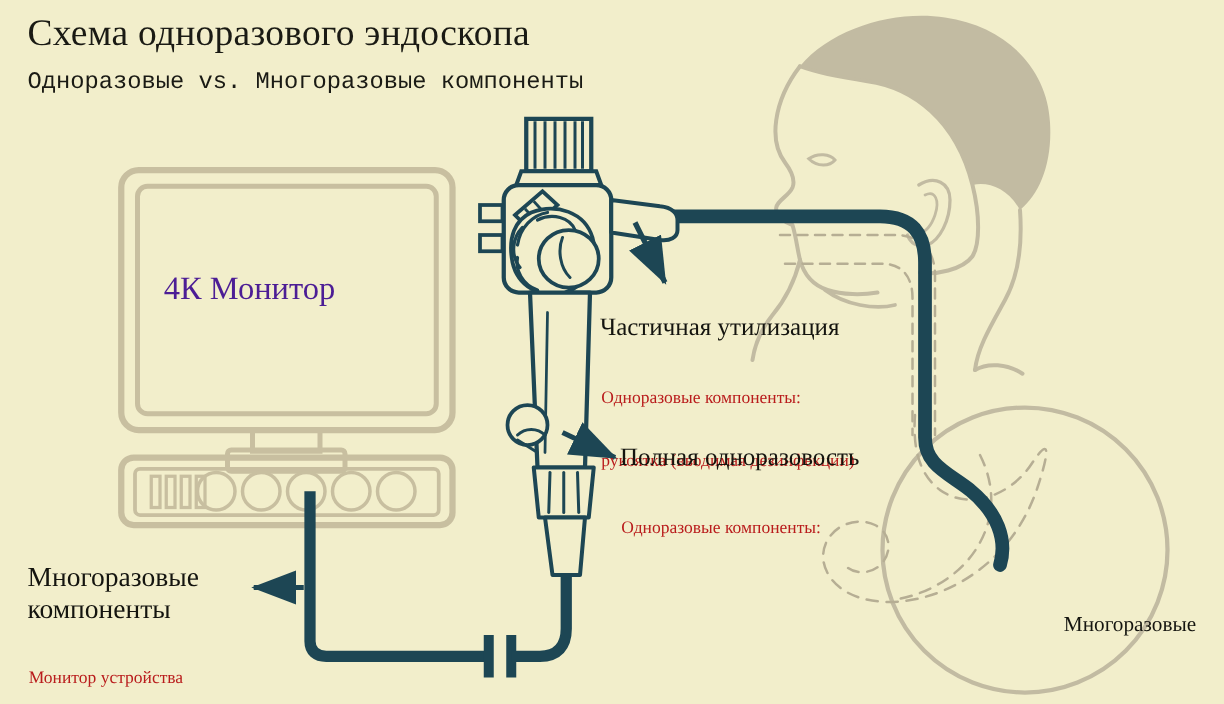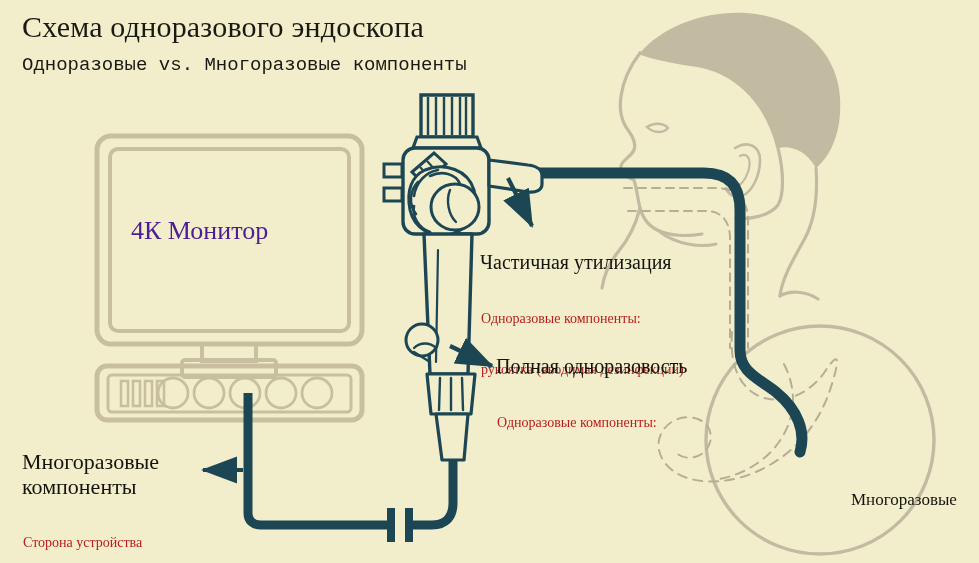--- a/index.html
+++ b/index.html
@@ -233,19 +233,19 @@
   </div>
 
   <div class="txt ann-head" id="ann-full-title">Полная одноразовость</div>
   <div class="txt ann-body" id="ann-full-body">
     <div>Одноразовые компоненты:</div>
   </div>
 
   <div class="txt" id="ann-reusable-title">Многоразовые
 компоненты</div>
   <div class="txt ann-body" id="ann-reusable-body">
-    <div>Сторона устройства</div>
+    <div>Монитор устройства</div>
     
   </div>
 
   <div class="txt" id="gastroscopy-label">Многоразовые</div>
 
 </div>
 
 </body></html>

